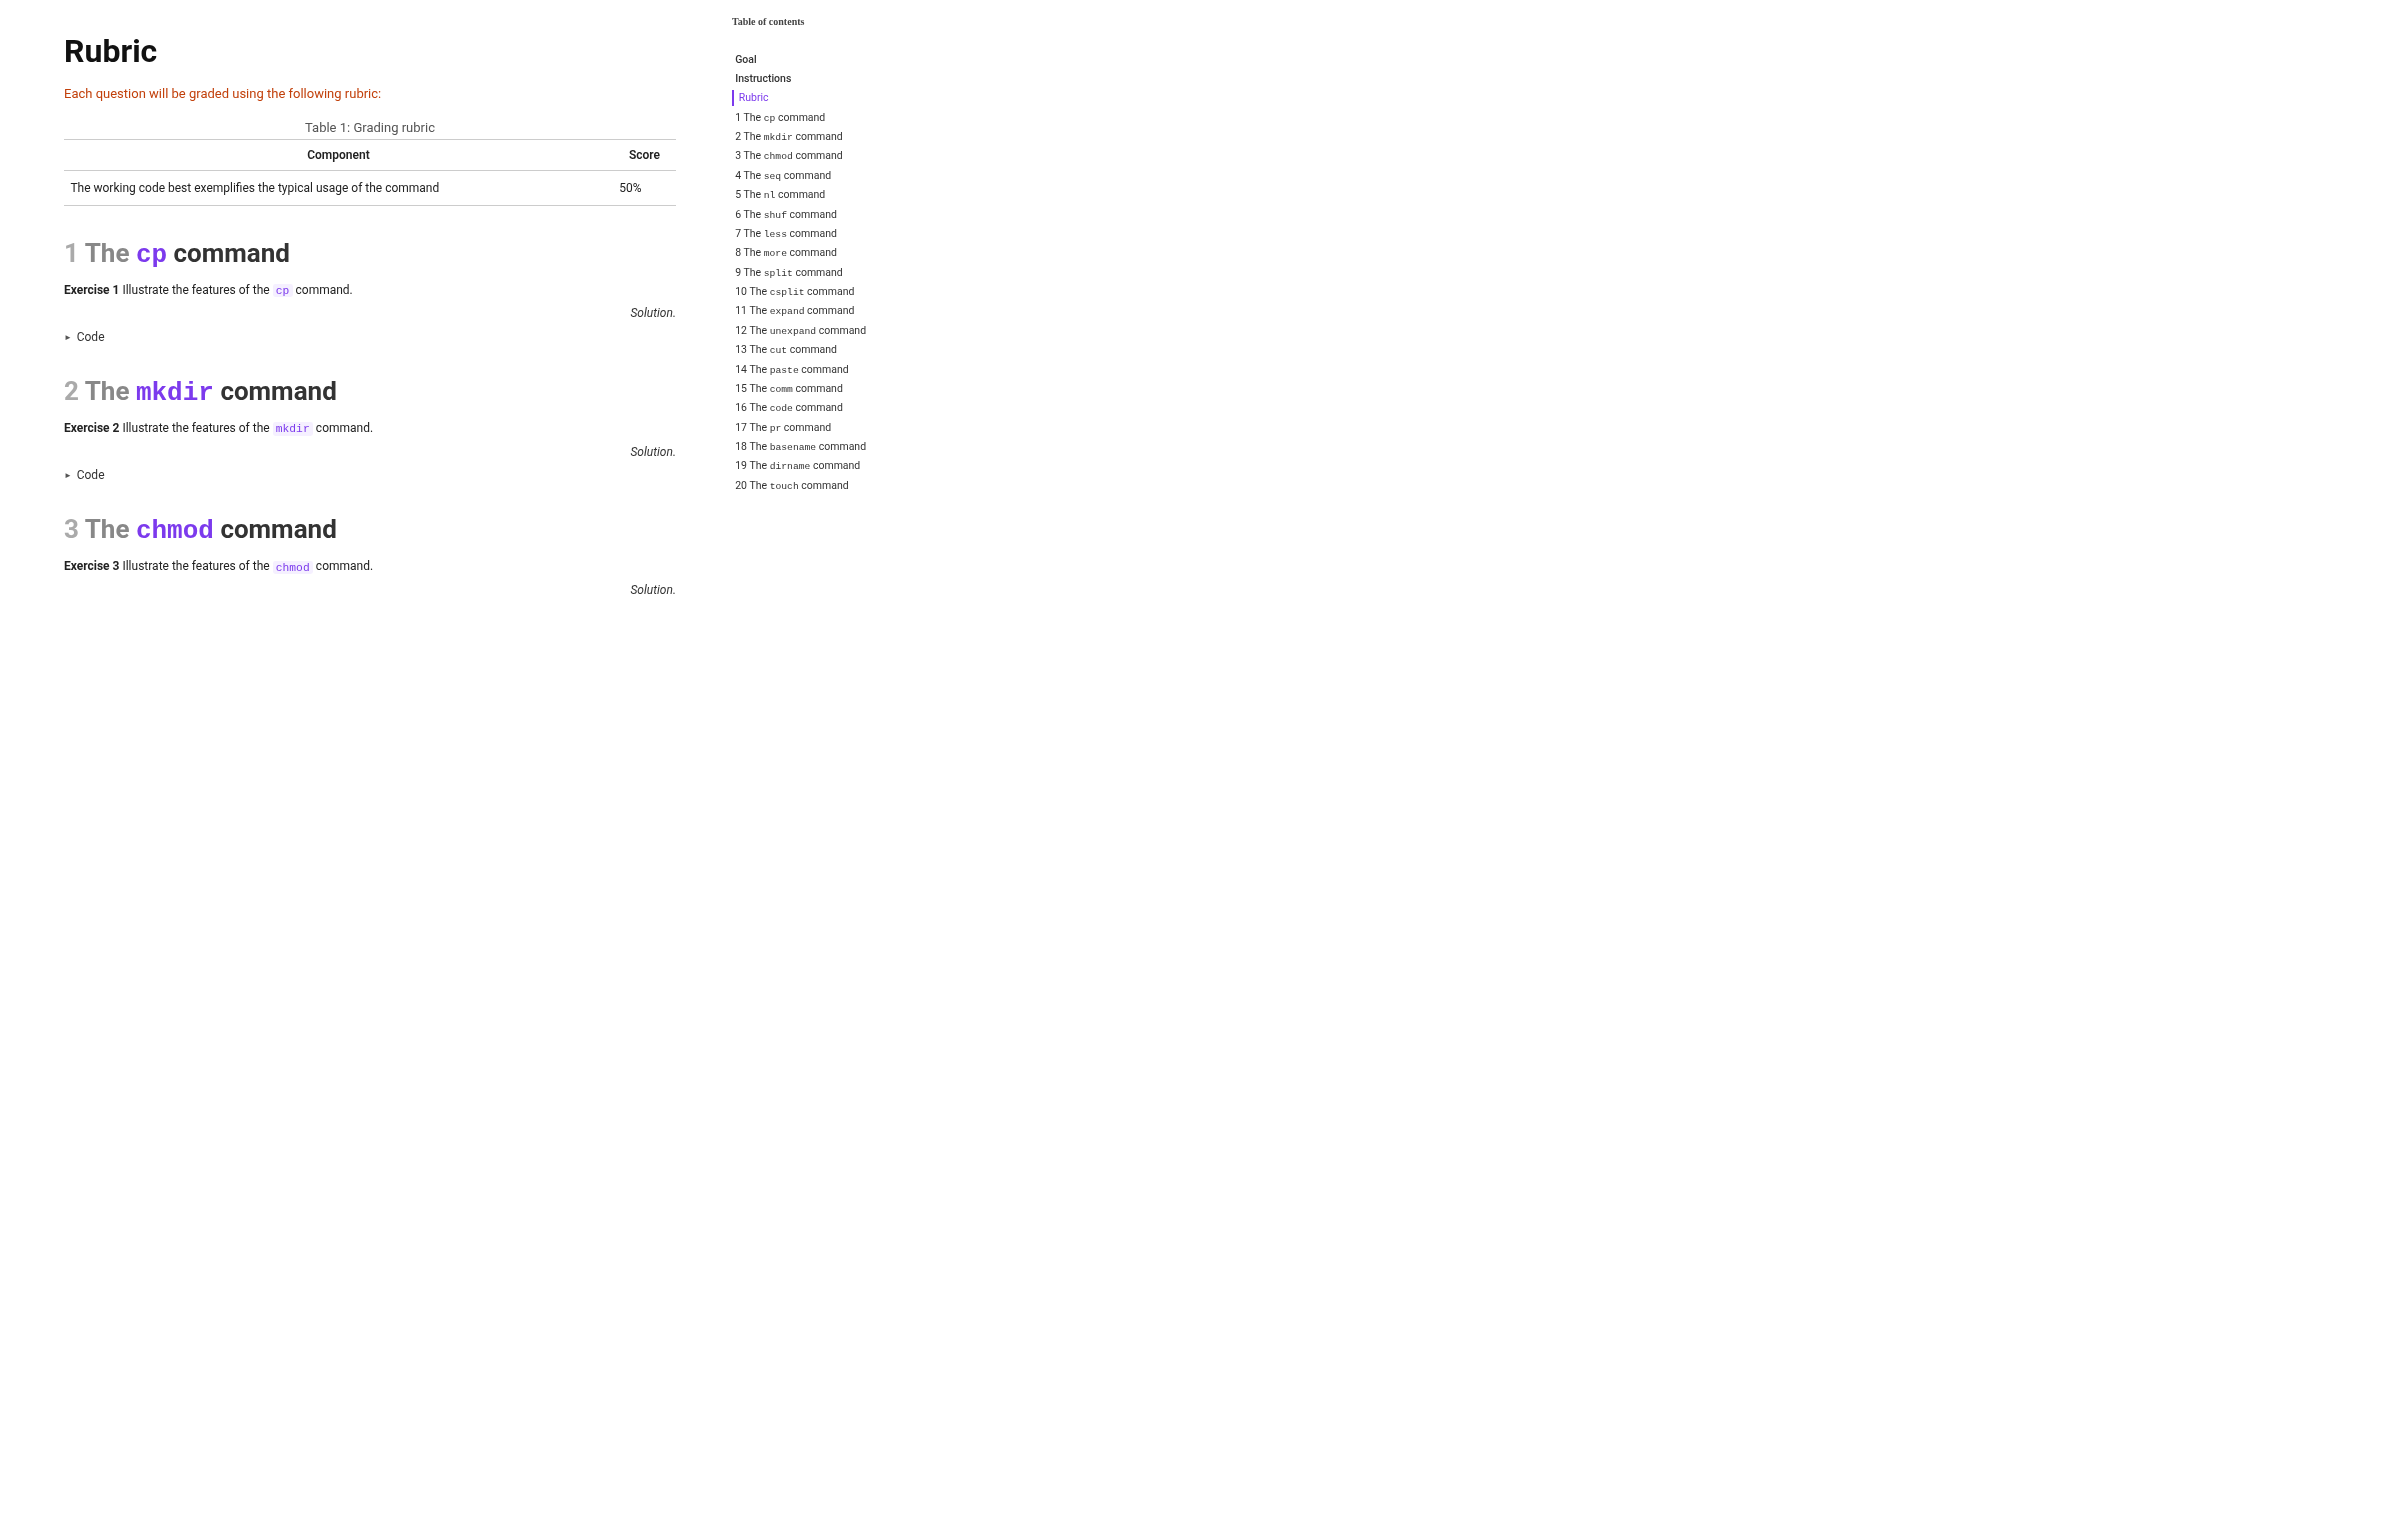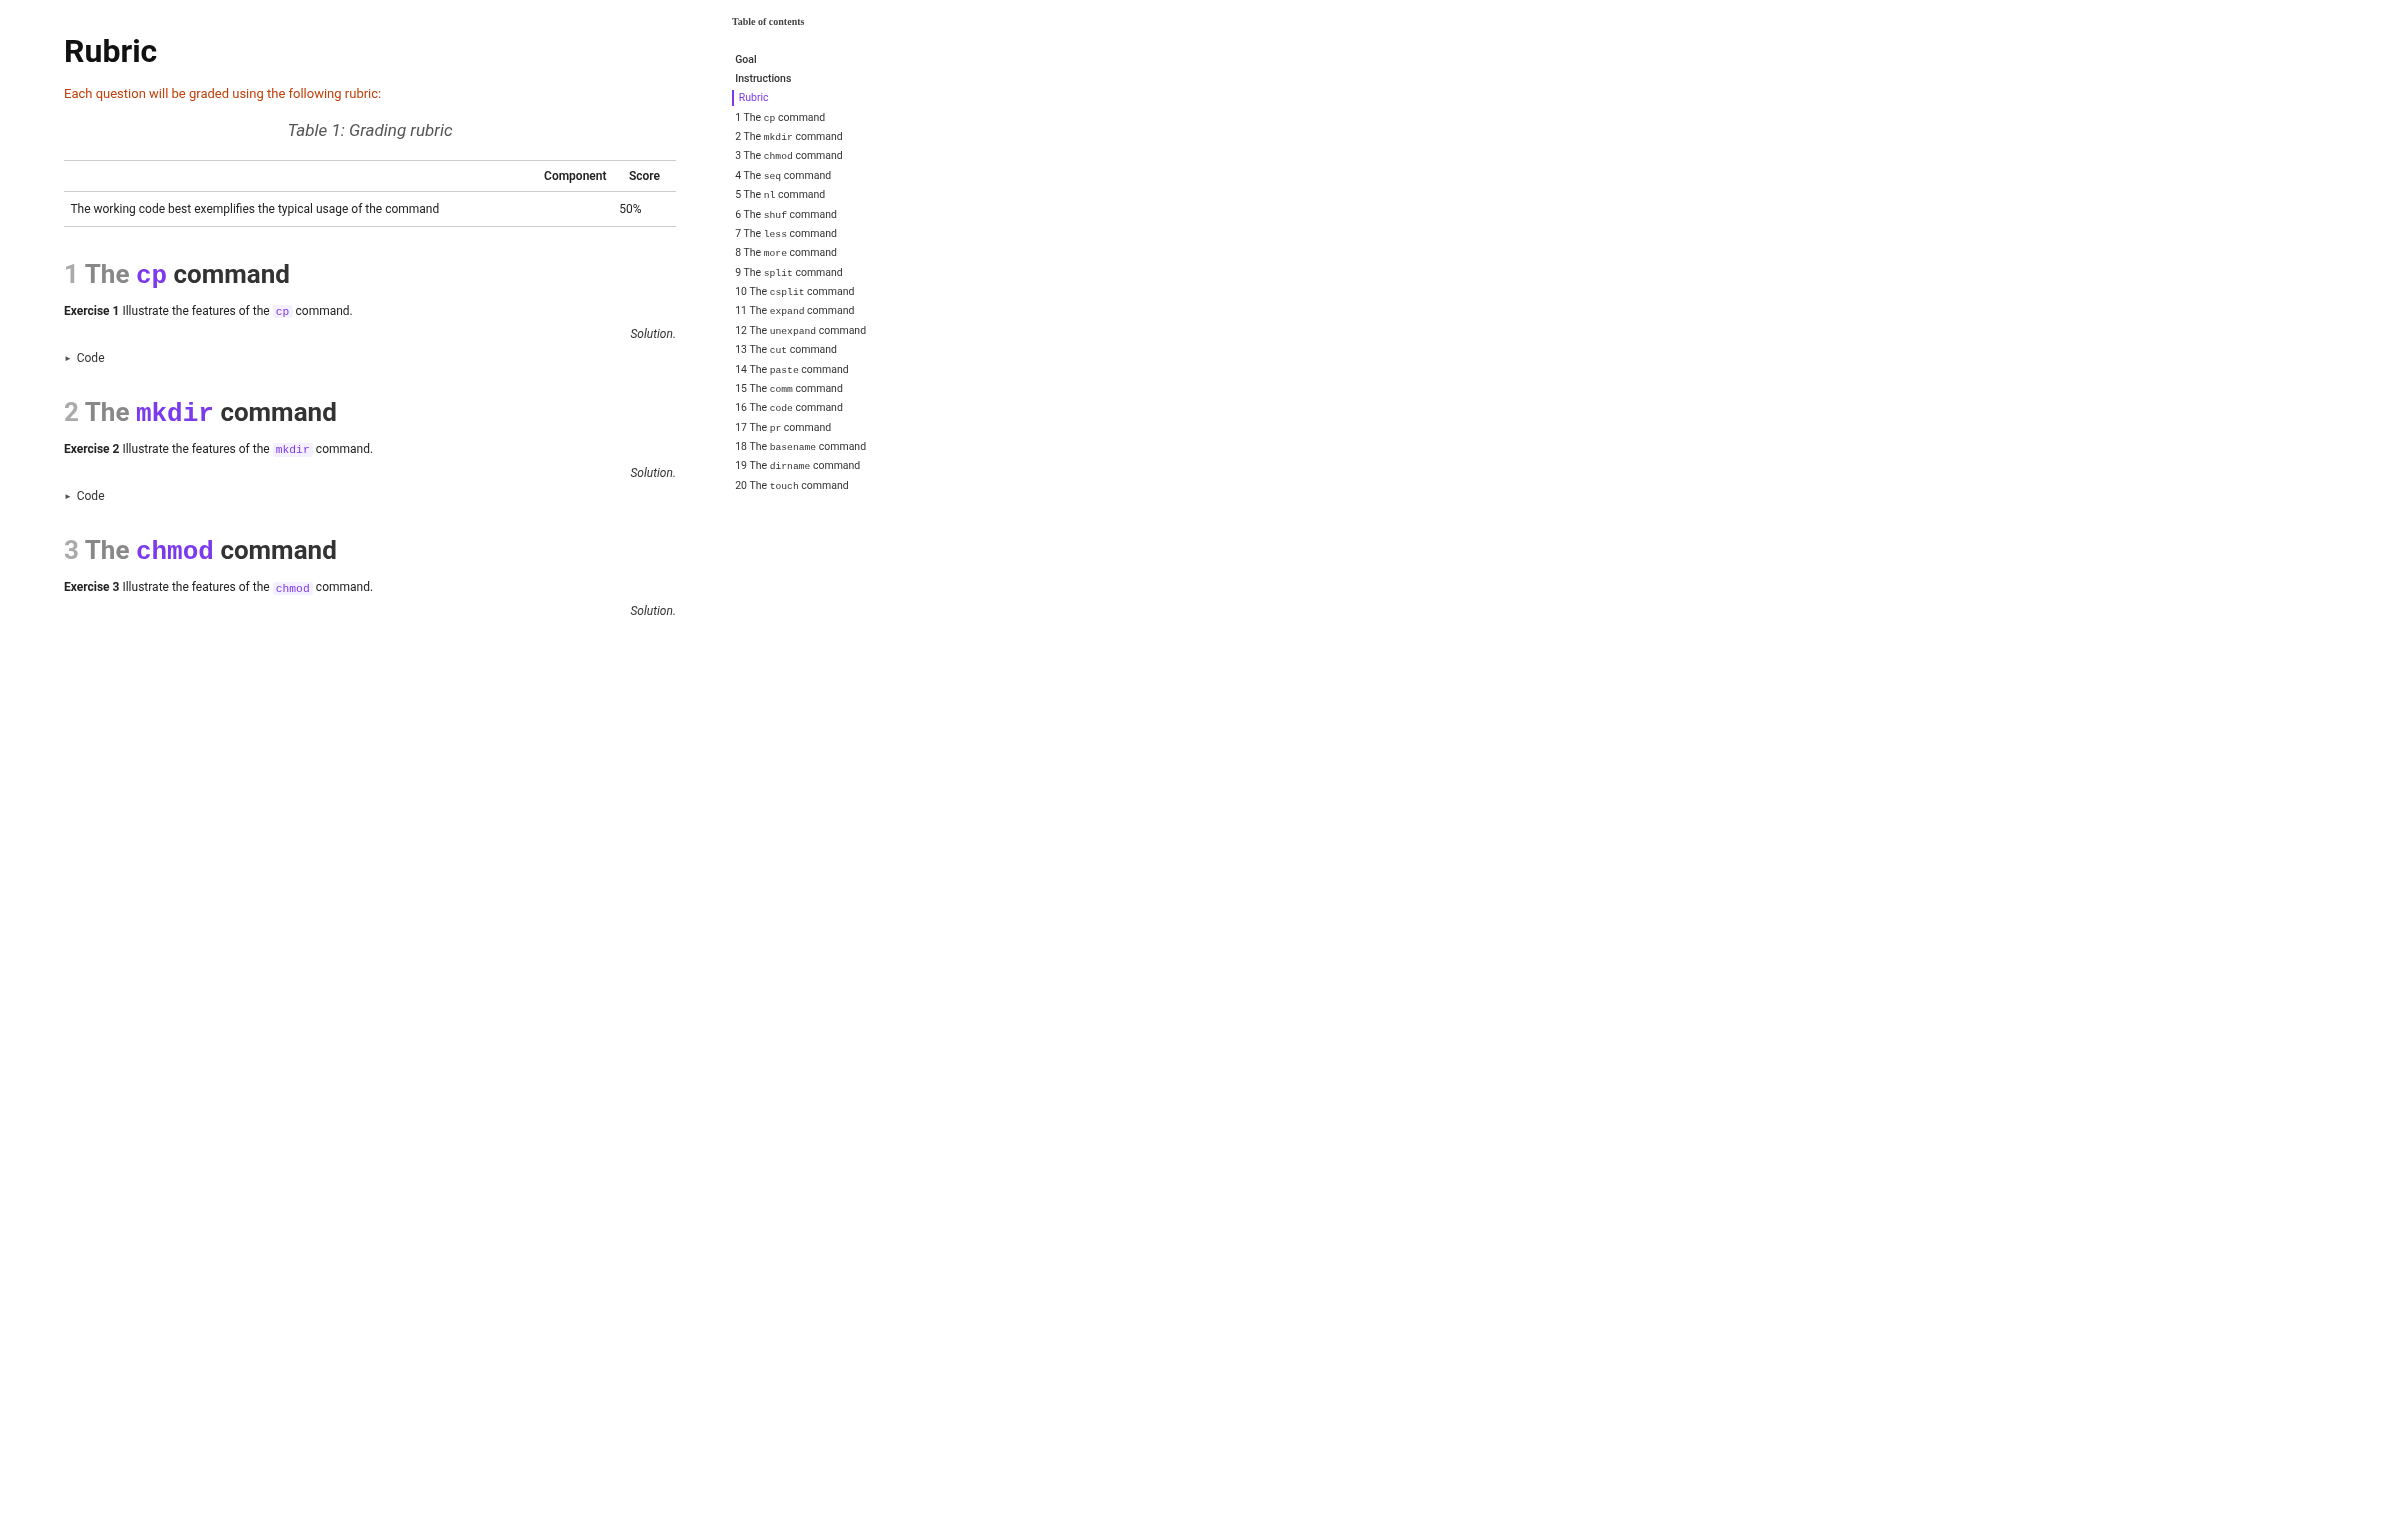--- a/index.html
+++ b/index.html
@@ -81,39 +81,38 @@
     }
 
     .intro-text {
       font-size: 13px;
       color: #c2410c;
       margin-bottom: 19.3px;
     }
 
     .table-caption {
       text-align: center;
-      font-size: 17px;
+      font-size: 13px;
       color: #555;
-      margin-bottom: 20px;
-      font-style: italic;
+      margin-bottom: 4px;
     }
 
     .rubric-table {
       width: 100%;
       border-collapse: collapse;
       margin-bottom: 32px;
       border-top: 1.6px solid #ccc;
     }
 
     .rubric-table thead tr {
       border-bottom: 1.6px solid #ccc;
     }
 
     .rubric-table th {
-      text-align: right;
+      text-align: center;
       padding: 8px 6.4px;
       font-size: 12px;
       font-weight: 600;
     }
 
     .rubric-table th.score-col {
       text-align: center;
     }
 
     .rubric-table td {

